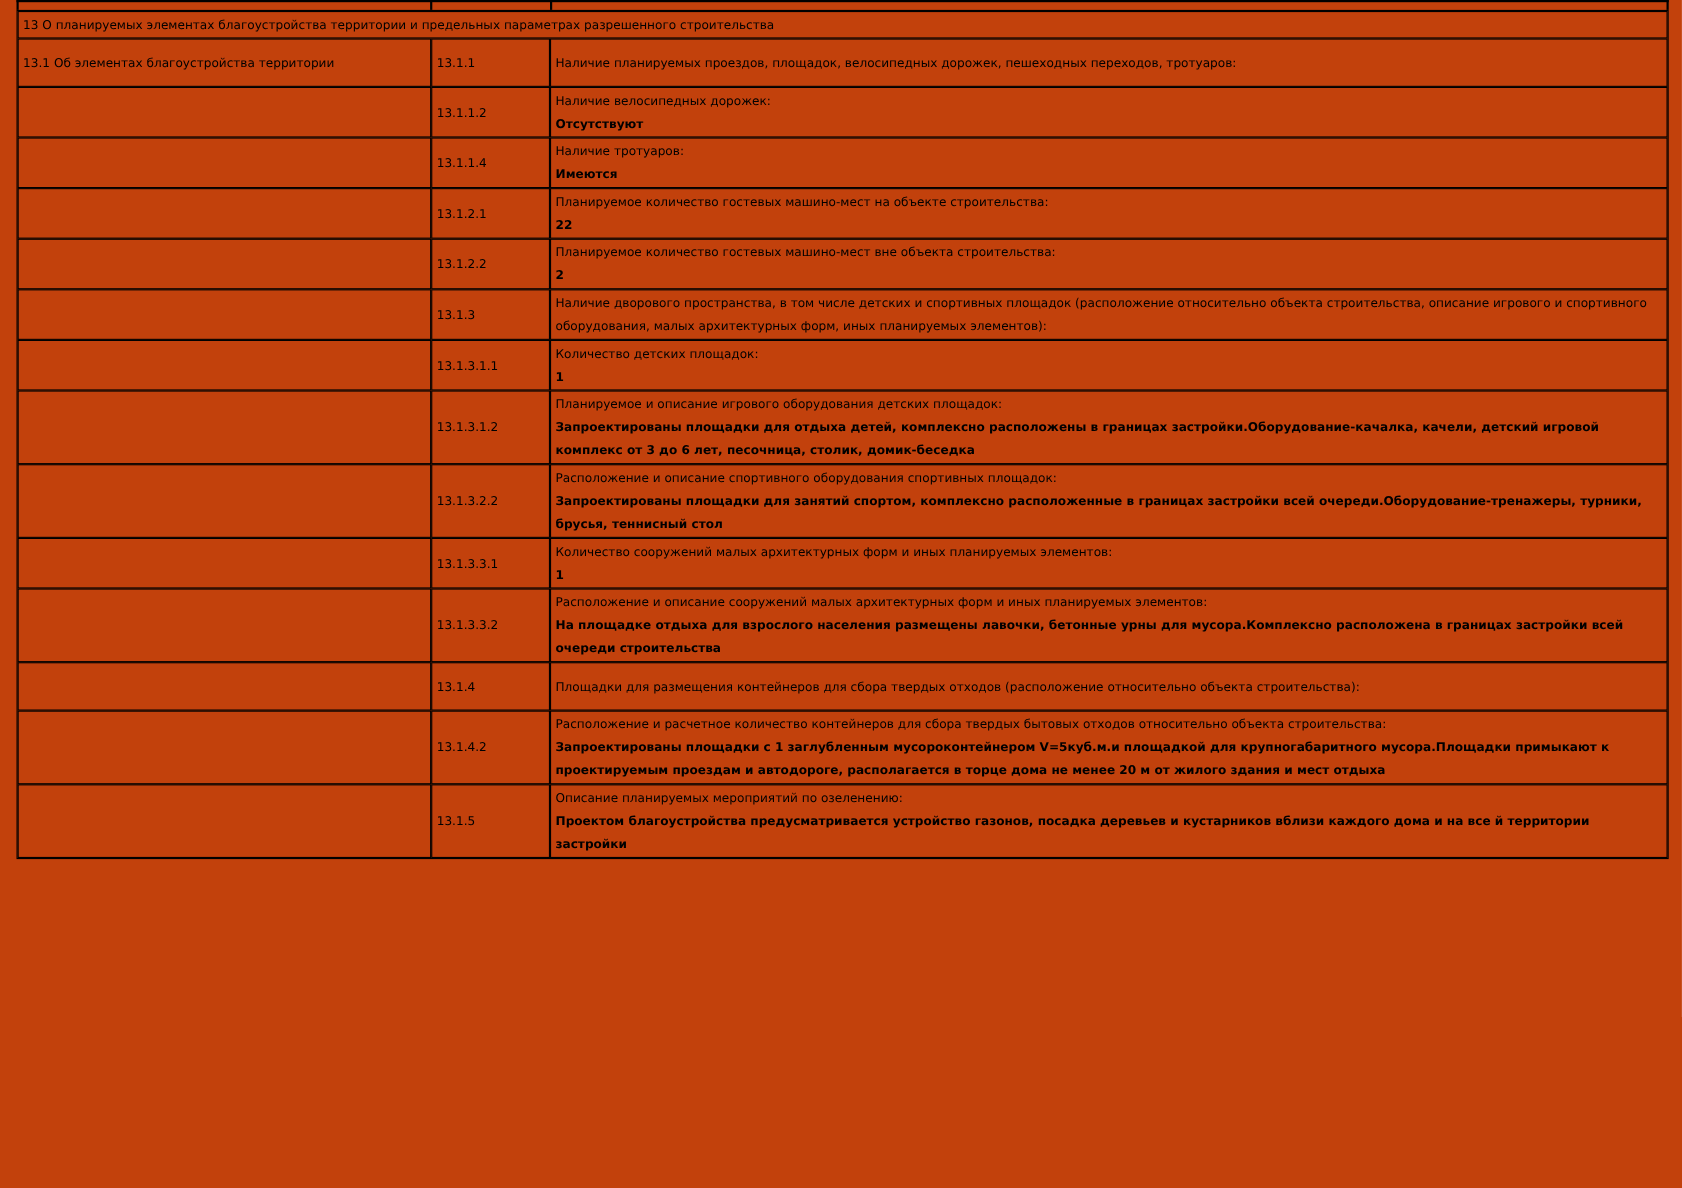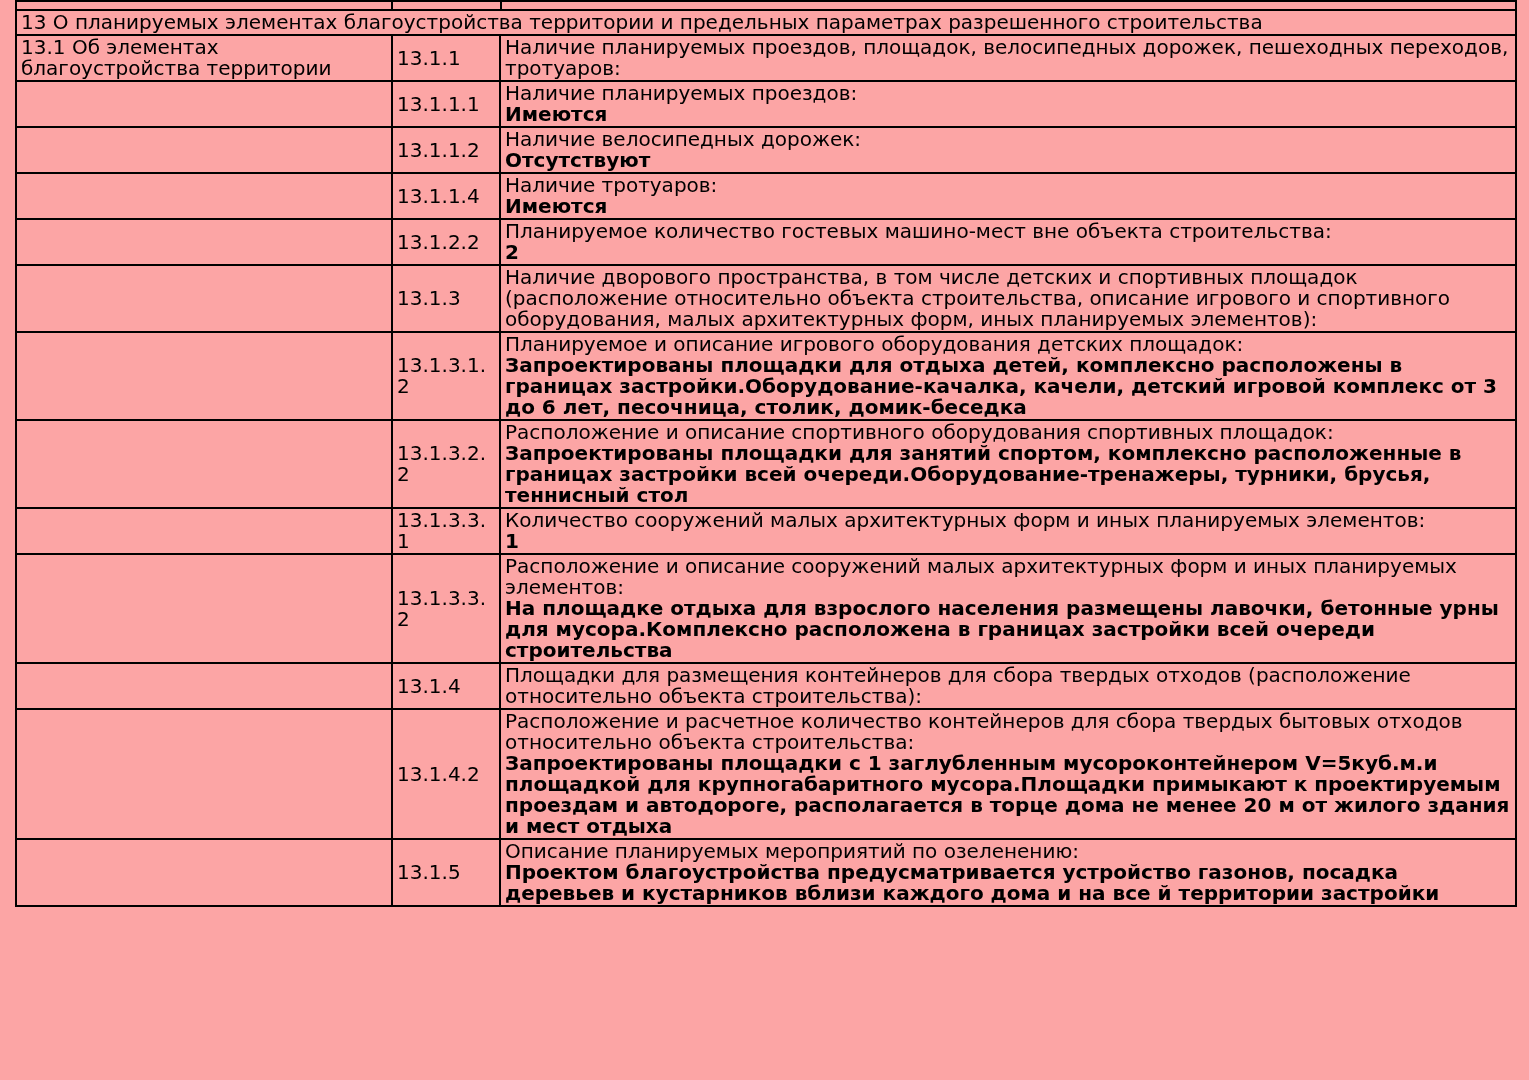--- a/index.html
+++ b/index.html
@@ -4,24 +4,24 @@
 <style>
   html, body {
     margin: 0;
     padding: 0;
     background: #ffffff;
   }
   .page {
     position: relative;
     width: 1529px;
     height: 1080px;
-    background: #fca5a5;
+    background: #c2410c;
     overflow: hidden;
     font-family: "DejaVu Sans", "Liberation Sans", sans-serif;
-    font-size: 20px;
+    font-size: 11px;
     color: #000000;
   }
   
   .top-fragment-line {
     position: absolute;
     left: 15px;
     top: 0;
     width: 1502px;
     height: 2px;
     background: #000000;
@@ -84,60 +84,68 @@
     <tr class="data-row">
     <td class="c1">13.1 Об элементах благоустройства территории</td>
     <td class="c2">13.1.1</td>
     <td class="c3">
       <div class="lbl">Наличие планируемых проездов, площадок, велосипедных дорожек, пешеходных переходов, тротуаров:</div>
       <div class="val"></div>
     </td>
   </tr>
         <tr class="data-row">
     <td class="c1"></td>
-    <td class="c2">13.1.1.1</td>
-    <td class="c3">
-      <div class="lbl">Наличие планируемых проездов:</div>
-      <div class="val">Имеются</div>
-    </td>
-  </tr>
-        <tr class="data-row">
-    <td class="c1"></td>
     <td class="c2">13.1.1.2</td>
     <td class="c3">
       <div class="lbl">Наличие велосипедных дорожек:</div>
       <div class="val">Отсутствуют</div>
     </td>
   </tr>
         <tr class="data-row">
     <td class="c1"></td>
     <td class="c2">13.1.1.4</td>
     <td class="c3">
       <div class="lbl">Наличие тротуаров:</div>
       <div class="val">Имеются</div>
     </td>
   </tr>
         <tr class="data-row">
     <td class="c1"></td>
+    <td class="c2">13.1.2.1</td>
+    <td class="c3">
+      <div class="lbl">Планируемое количество гостевых машино-мест на объекте строительства:</div>
+      <div class="val">22</div>
+    </td>
+  </tr>
+        <tr class="data-row">
+    <td class="c1"></td>
     <td class="c2">13.1.2.2</td>
     <td class="c3">
       <div class="lbl">Планируемое количество гостевых машино-мест вне объекта строительства:</div>
       <div class="val">2</div>
     </td>
   </tr>
         <tr class="data-row">
     <td class="c1"></td>
     <td class="c2">13.1.3</td>
     <td class="c3">
       <div class="lbl">Наличие дворового пространства, в том числе детских и спортивных площадок (расположение относительно объекта строительства, описание игрового и спортивного оборудования, малых архитектурных форм, иных планируемых элементов):</div>
       <div class="val"></div>
     </td>
   </tr>
         <tr class="data-row">
     <td class="c1"></td>
+    <td class="c2">13.1.3.1.1</td>
+    <td class="c3">
+      <div class="lbl">Количество детских площадок:</div>
+      <div class="val">1</div>
+    </td>
+  </tr>
+        <tr class="data-row">
+    <td class="c1"></td>
     <td class="c2">13.1.3.1.2</td>
     <td class="c3">
       <div class="lbl">Планируемое и описание игрового оборудования детских площадок:</div>
       <div class="val">Запроектированы площадки для отдыха детей, комплексно расположены в границах застройки.Оборудование-качалка, качели, детский игровой комплекс от 3 до 6 лет, песочница, столик, домик-беседка</div>
     </td>
   </tr>
         <tr class="data-row">
     <td class="c1"></td>
     <td class="c2">13.1.3.2.2</td>
     <td class="c3">

